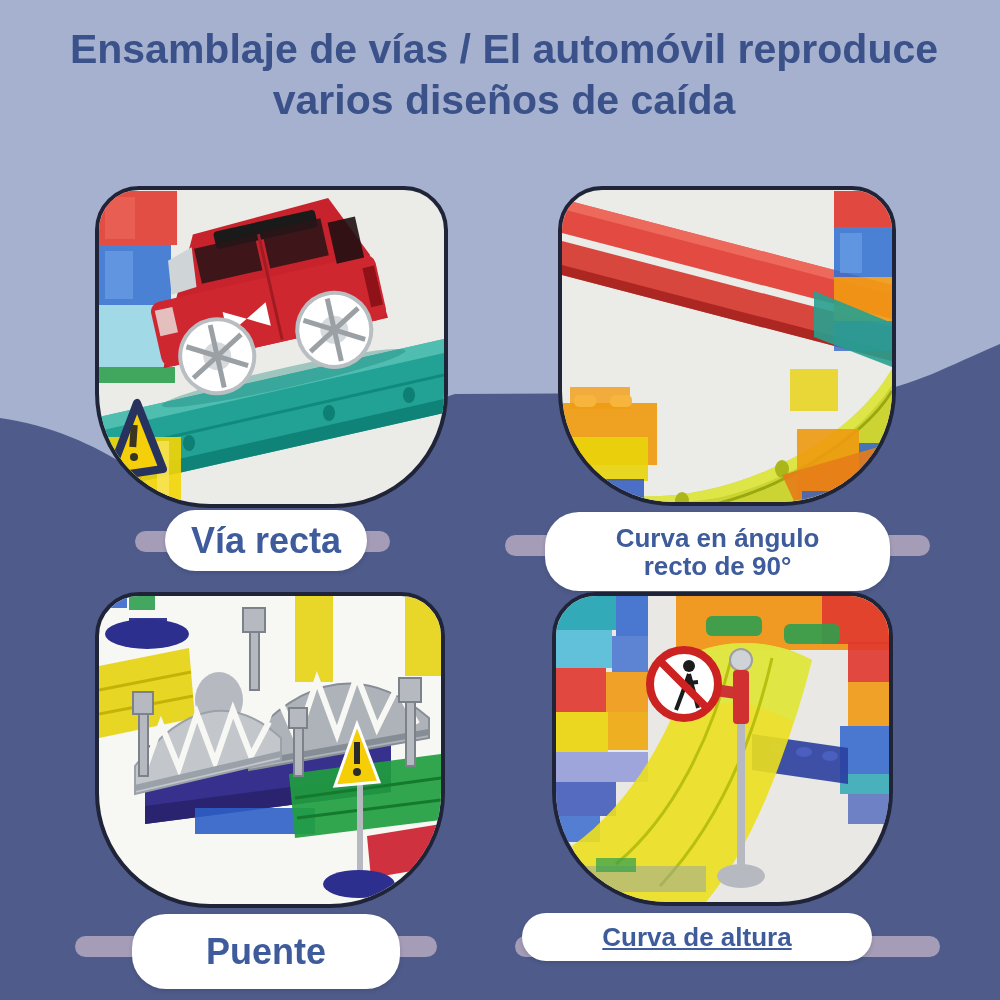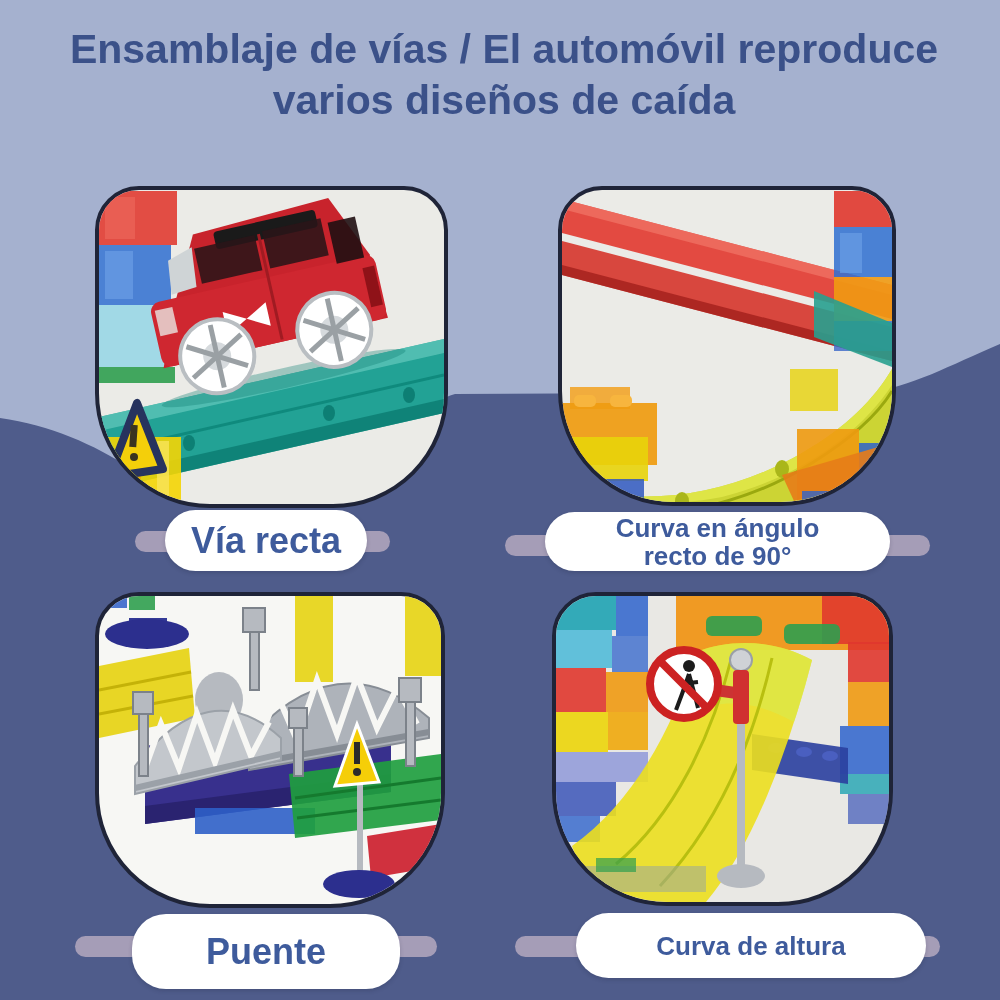--- a/index.html
+++ b/index.html
@@ -306,29 +306,29 @@
     </svg>
   </div>
 
   <div class="connector" style="left:135px;top:531px;width:255px;"></div>
   <div class="pill one-line" style="left:165px;top:510px;width:202px;height:61px;">
     <span>Vía recta</span>
 
   </div>
 
   <div class="connector" style="left:505px;top:535px;width:425px;"></div>
-  <div class="pill two-line" style="left:545px;top:512px;width:345px;height:59px;">
+  <div class="pill two-line" style="left:545px;top:512px;width:345px;height:79px;">
     <span>Curva en ángulo</span>
     <span>recto de 90°</span>
   </div>
 
   <div class="connector" style="left:75px;top:936px;width:362px;"></div>
   <div class="pill one-line" style="left:132px;top:914px;width:268px;height:75px;">
     <span>Puente</span>
 
   </div>
 
   <div class="connector" style="left:515px;top:936px;width:425px;"></div>
-  <div class="pill two-line" style="left:576px;top:913px;width:350px;height:65px;">
+  <div class="pill two-line" style="left:522px;top:913px;width:350px;height:48px;text-decoration:underline;">
     <span>Curva de altura</span>
   </div>
 
 </div>
 
 </body></html>

